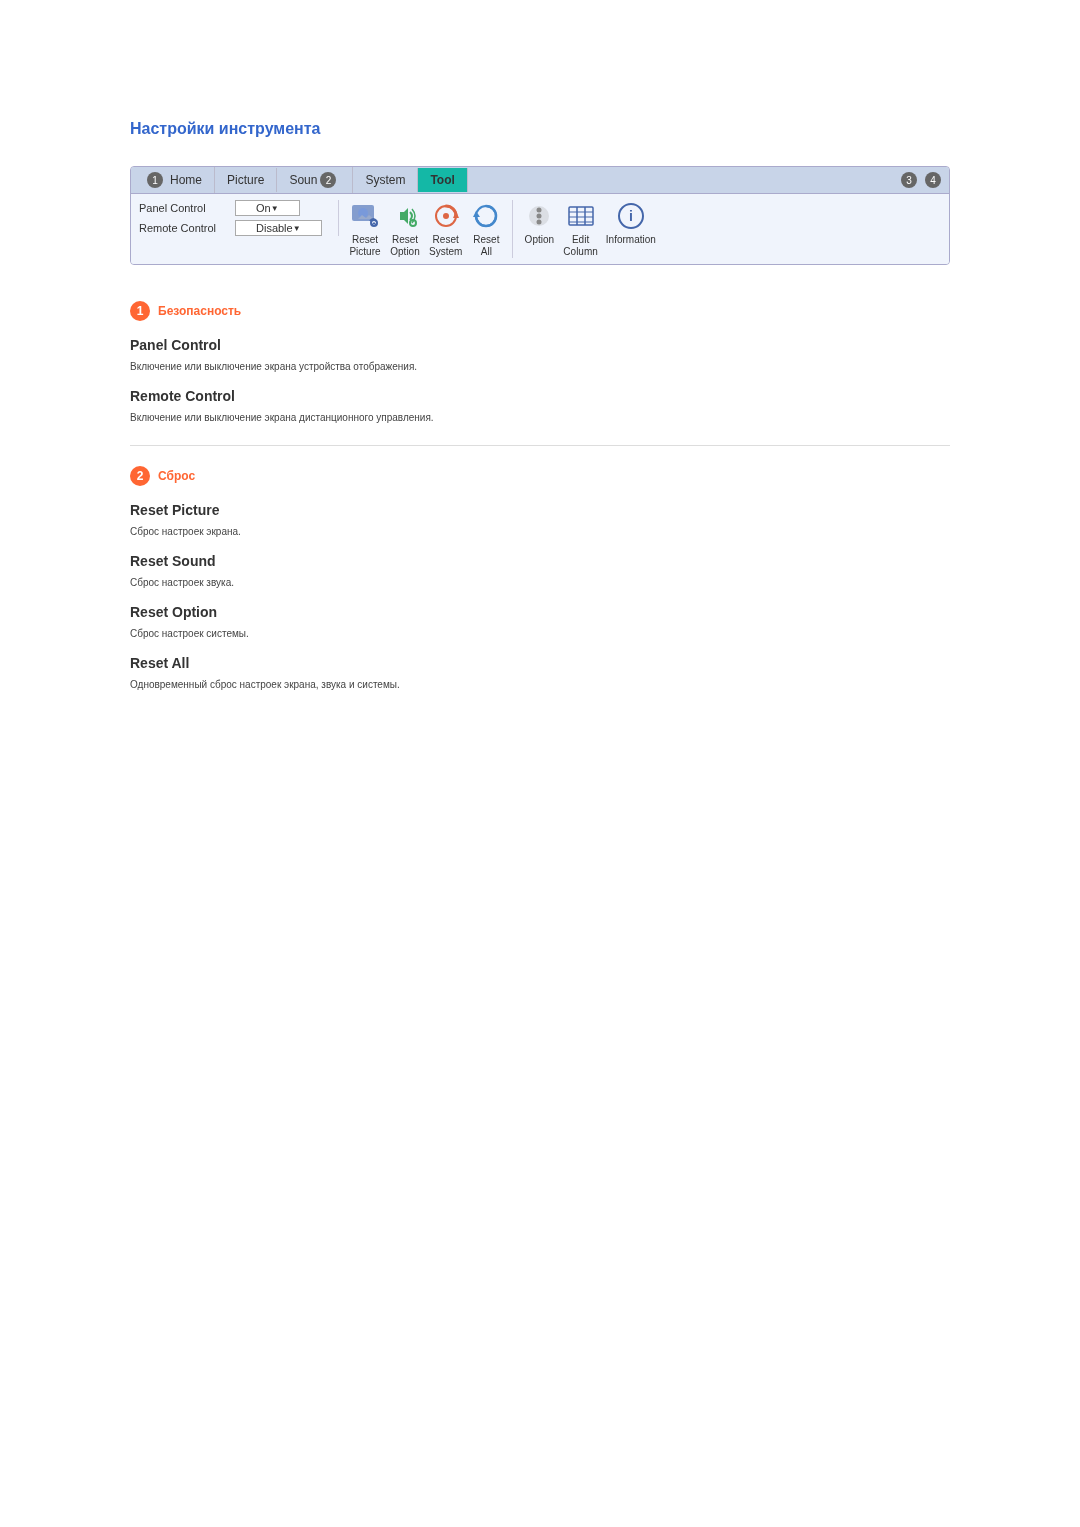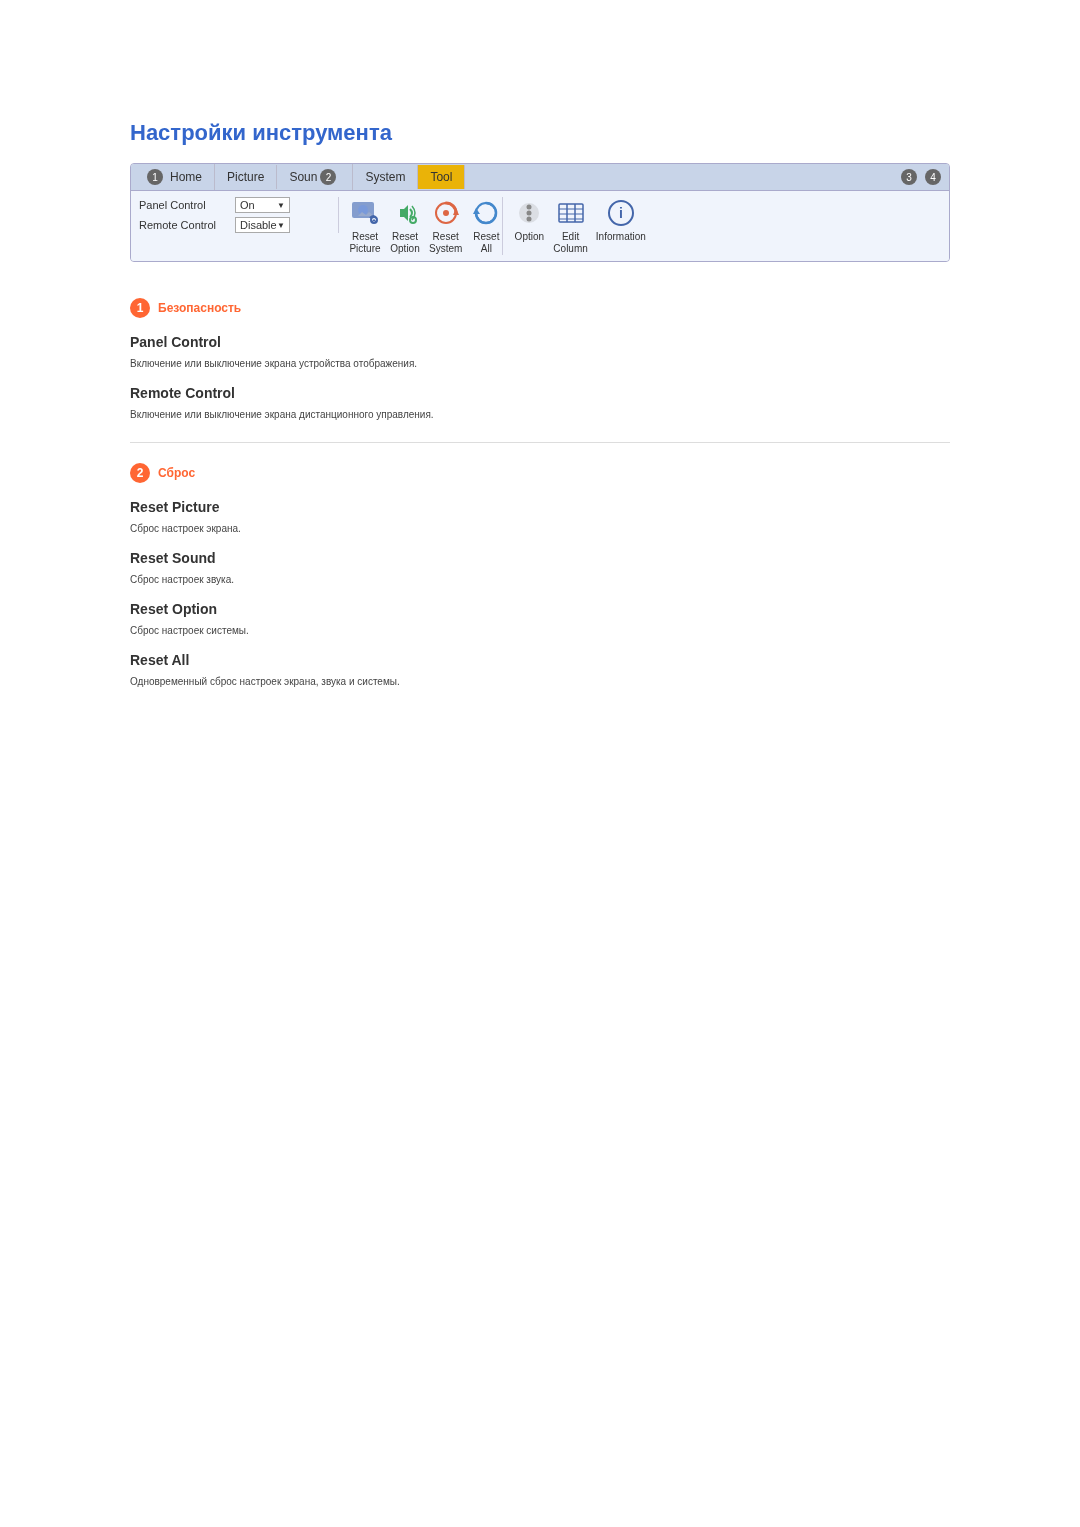--- a/index.html
+++ b/index.html
@@ -8,23 +8,23 @@
       font-family: Arial, sans-serif;
       font-size: 14px;
       color: #333;
       width: 1080px;
       min-height: 1527px;
       padding: 120px 130px 80px 130px;
     }
 
     .page-title {
       color: #3366cc;
-      font-size: 22px;
+      font-size: 16px;
       font-weight: bold;
-      margin-bottom: 17px;
+      margin-bottom: 28px;
     }
 
     
     .toolbar-mockup {
       border: 1px solid #aac;
       border-radius: 4px;
       background: #e8eef8;
       margin-bottom: 36px;
       overflow: hidden;
     }
@@ -55,23 +55,23 @@
       font-size: 12px;
       color: #333;
       cursor: pointer;
       border-right: 1px solid #bbc;
       display: flex;
       align-items: center;
       gap: 3px;
     }
 
     .tab-item.active {
-      background: #eab308;
-      color: #333;
-      font-weight: normal;
+      background: #14b8a6;
+      color: #333;
+      font-weight: bold;
     }
 
     .tab-spacer {
       flex: 1;
     }
 
     .tab-badge-right {
       width: 16px;
       height: 16px;
       border-radius: 50%;
@@ -113,36 +113,37 @@
       width: 90px;
       font-size: 11px;
       color: #333;
     }
 
     .toolbar-value {
       font-size: 11px;
       color: #333;
       background: #fff;
       border: 1px solid #aaa;
-      padding: 1px 4px;
+      padding: 1px 20px;
       min-width: 55px;
       display: flex;
       align-items: center;
       justify-content: space-between;
     }
 
     .toolbar-dropdown-arrow {
       font-size: 8px;
     }
 
     .toolbar-section-middle {
       display: flex;
       gap: 8px;
       align-items: flex-start;
       border-right: 1px solid #ccd;
+      padding-right: 10px;
       margin-right: 10px;
     }
 
     .toolbar-btn {
       display: flex;
       flex-direction: column;
       align-items: center;
       gap: 2px;
       cursor: pointer;
     }

